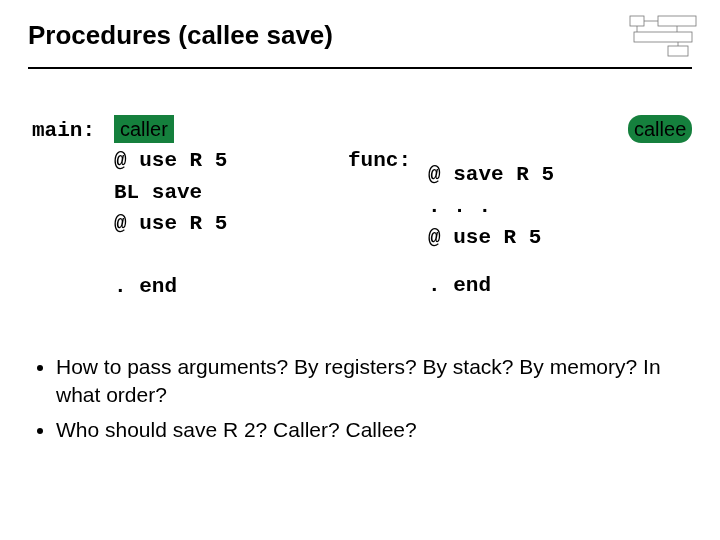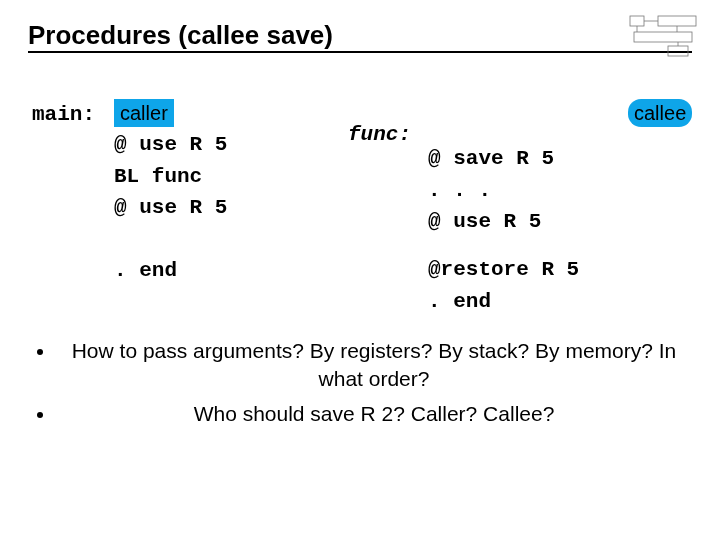--- a/index.html
+++ b/index.html
@@ -8,21 +8,21 @@
     height: 540px;
     background: #fff;
     font-family: Verdana, Tahoma, sans-serif;
     color: #000;
     padding: 20px 28px;
     position: relative;
   }
   .title {
     font-size: 26px;
     font-weight: bold;
-    margin-bottom: 0;
+    margin-bottom: 16px;
   }
   .hr {
     border: none;
     border-top: 2px solid #000;
     margin-bottom: 16px;
   }
   .diagram-icon {
     position: absolute;
     top: 14px;
     right: 22px;
@@ -35,21 +35,21 @@
     font-weight: bold;
     line-height: 1.5;
     position: relative;
     height: 230px;
     margin-bottom: 8px;
     margin-top: 46px;
   }
   .label-main { display: inline-block; }
   .boxed {
     display: inline-block;
-    background: #0ea5e9;
+    background: #15803d;
     padding: 0 6px;
     font-family: Verdana, Tahoma, sans-serif;
     font-weight: normal;
     font-size: 20px;
     line-height: 1.4;
   }
   .caller-box {
     position: absolute;
     left: 86px;
     top: 0;
@@ -62,37 +62,36 @@
   }
   .indent-left {
     position: absolute;
     left: 86px;
     top: 30px;
   }
   .indent-left .line, .indent-left .lineend { white-space: pre; }
   .col-func-label {
     position: absolute;
     left: 320px;
-    top: 20px;
-    font-style: italic;
+    top: 30px;
   }
   .indent-right {
     position: absolute;
     left: 400px;
     top: 44px;
   }
   .indent-right .line { white-space: pre; }
   .blank { height: 1.5em; }
   .bullets {
     font-size: 21px;
     line-height: 1.35;
     list-style: disc;
     padding-left: 28px;
   }
-  .bullets li { margin-bottom: 6px; text-align: center; }
+  .bullets li { margin-bottom: 6px; }
 </style>
 </head>
 <body>
 
 <div class="title">Procedures (callee save)</div>
 <hr class="hr">
 
 <div class="diagram-icon">
   <svg viewBox="0 0 70 44">
     <rect x="2" y="2" width="14" height="10" fill="none" stroke="#777" stroke-width="0.8"></rect>
@@ -109,34 +108,33 @@
 <div class="code-area">
 
   <span class="label-main" style="position:absolute;left:4px;top:0;">main:</span>
 
   <span class="boxed caller-box">caller</span>
 
   <span class="boxed callee-box">callee</span>
 
   <div class="indent-left">
     <div class="line">@ use R 5</div>
-    <div class="line">BL func</div>
+    <div class="line">BL save</div>
     <div class="line">@ use R 5</div>
     <div class="blank"></div>
     <div class="lineend">. end</div>
   </div>
 
   <span class="col-func-label">func:</span>
 
   <div class="indent-right">
     <div class="line">@ save R 5</div>
     <div class="line">. . .</div>
     <div class="line">@ use R 5</div>
     <div class="blank" style="height:0.8em"></div>
-    <div class="line">@restore R 5</div>
     <div class="line">. end</div>
   </div>
 
 </div>
 
 <ul class="bullets">
   <li>How to pass arguments? By registers? By stack? By memory? In what order?</li>
   <li>Who should save R 2? Caller? Callee?</li>
 </ul>
 

